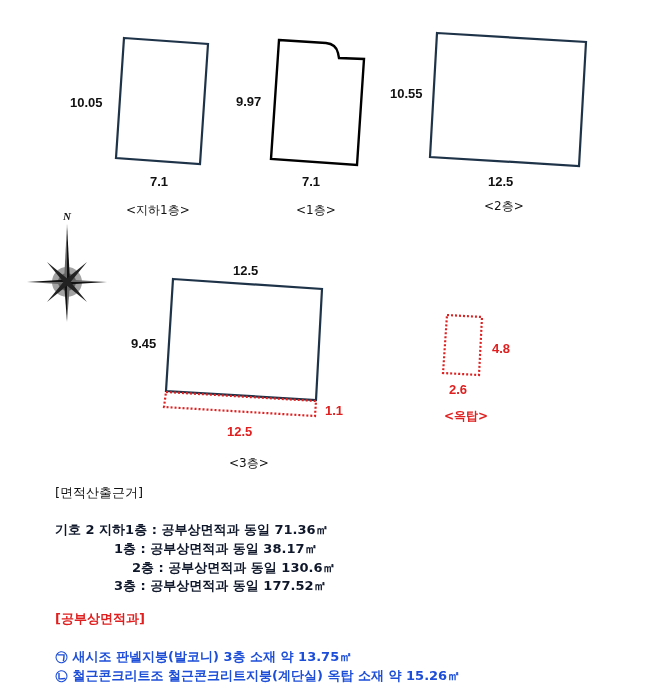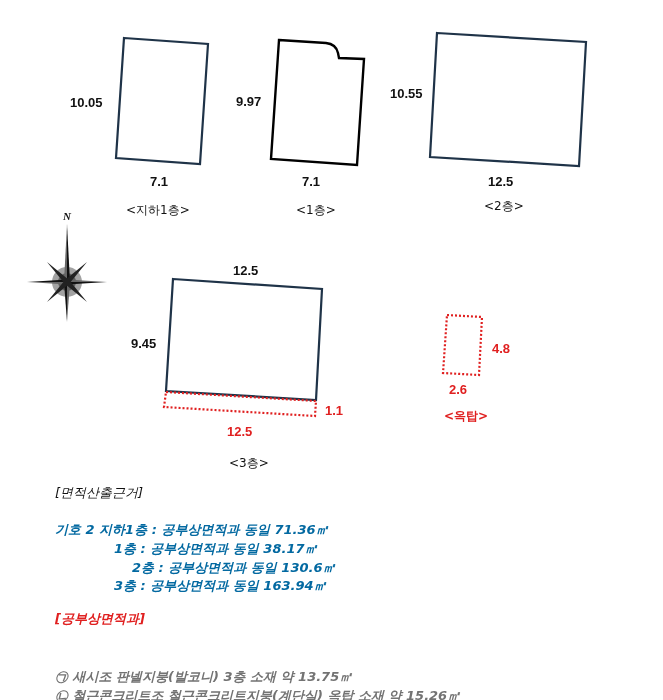--- a/index.html
+++ b/index.html
@@ -3,25 +3,25 @@
   <meta charset="utf-8">
   <style>
     html, body { margin: 0; padding: 0; background: #ffffff; }
     body { width: 663px; height: 700px; position: relative; overflow: hidden;
            font-family: "DejaVu Sans", "Liberation Sans", sans-serif; }
     #canvas { position: absolute; left: 0; top: 0; width: 663px; height: 700px; }
     .dim { font-family: "Liberation Sans", "DejaVu Sans", sans-serif; font-weight: bold; font-size: 13px; fill: #111111; }
     .dim-red { font-family: "Liberation Sans", "DejaVu Sans", sans-serif; font-weight: bold; font-size: 13px; fill: #e02020; }
     .cap { font-family: "DejaVu Sans", sans-serif; font-size: 12px; fill: #111111; }
     .cap-red { font-family: "DejaVu Sans", sans-serif; font-size: 12px; fill: #e02020; font-weight: bold; }
-    .txt { position: absolute; white-space: nowrap; font-family: "DejaVu Sans", sans-serif; font-style: italic; }
+    .txt { position: absolute; white-space: nowrap; font-family: "DejaVu Sans", sans-serif; }
     .section-title { font-size: 13px; color: #111; }
-    .calc-line { font-size: 13px; font-weight: bold; color: #0369a1; }
+    .calc-line { font-size: 13px; font-weight: bold; color: #0f172a; }
     .red-title { font-size: 13px; font-weight: bold; color: #e02020; }
-    .red-line { font-size: 13px; font-weight: bold; color: #737373; margin-top: 20px; }
+    .red-line { font-size: 13px; font-weight: bold; color: #1d4ed8; }
   </style>
 </head>
 <body>
 
 <svg id="canvas" viewBox="0 0 663 700" xmlns="http://www.w3.org/2000/svg">
 
   <g>
     <polygon points="124,38 208,44 200,164 116,158" fill="none" stroke="#1f3348" stroke-width="2.2"></polygon>
     <text class="dim" x="70" y="107">10.05</text>
     <text class="dim" x="150" y="186">7.1</text>
@@ -83,21 +83,21 @@
 <div class="txt calc-line" style="left:55px; top:521px;">
   <span>기호 2 지하1층</span><span> : 공부상면적과 동일 </span><span>71.36</span><span>㎡</span>
 </div>
 <div class="txt calc-line" style="left:114px; top:540px;">
   <span>1층</span><span> : 공부상면적과 동일 </span><span>38.17</span><span>㎡</span>
 </div>
 <div class="txt calc-line" style="left:114px; top:559px;margin-left:18px;">
   <span>2층</span><span> : 공부상면적과 동일 </span><span>130.6</span><span>㎡</span>
 </div>
 <div class="txt calc-line" style="left:114px; top:577px;">
-  <span>3층</span><span> : 공부상면적과 동일 </span><span>163.94</span><span>㎡</span>
+  <span>3층</span><span> : 공부상면적과 동일 </span><span>177.52</span><span>㎡</span>
 </div>
 
 <div class="txt red-title" style="left:55px; top:610px;">[공부상면적과]</div>
 <div class="txt red-line" style="left:55px; top:648px;">
   <span>㉠</span><span> 새시조 판넬지붕(발코니) 3층 소재 약 13.75㎡</span>
 </div>
 <div class="txt red-line" style="left:55px; top:667px;">
   <span>㉡</span><span> 철근콘크리트조 철근콘크리트지붕(계단실) 옥탑 소재 약 15.26㎡</span>
 </div>
 

